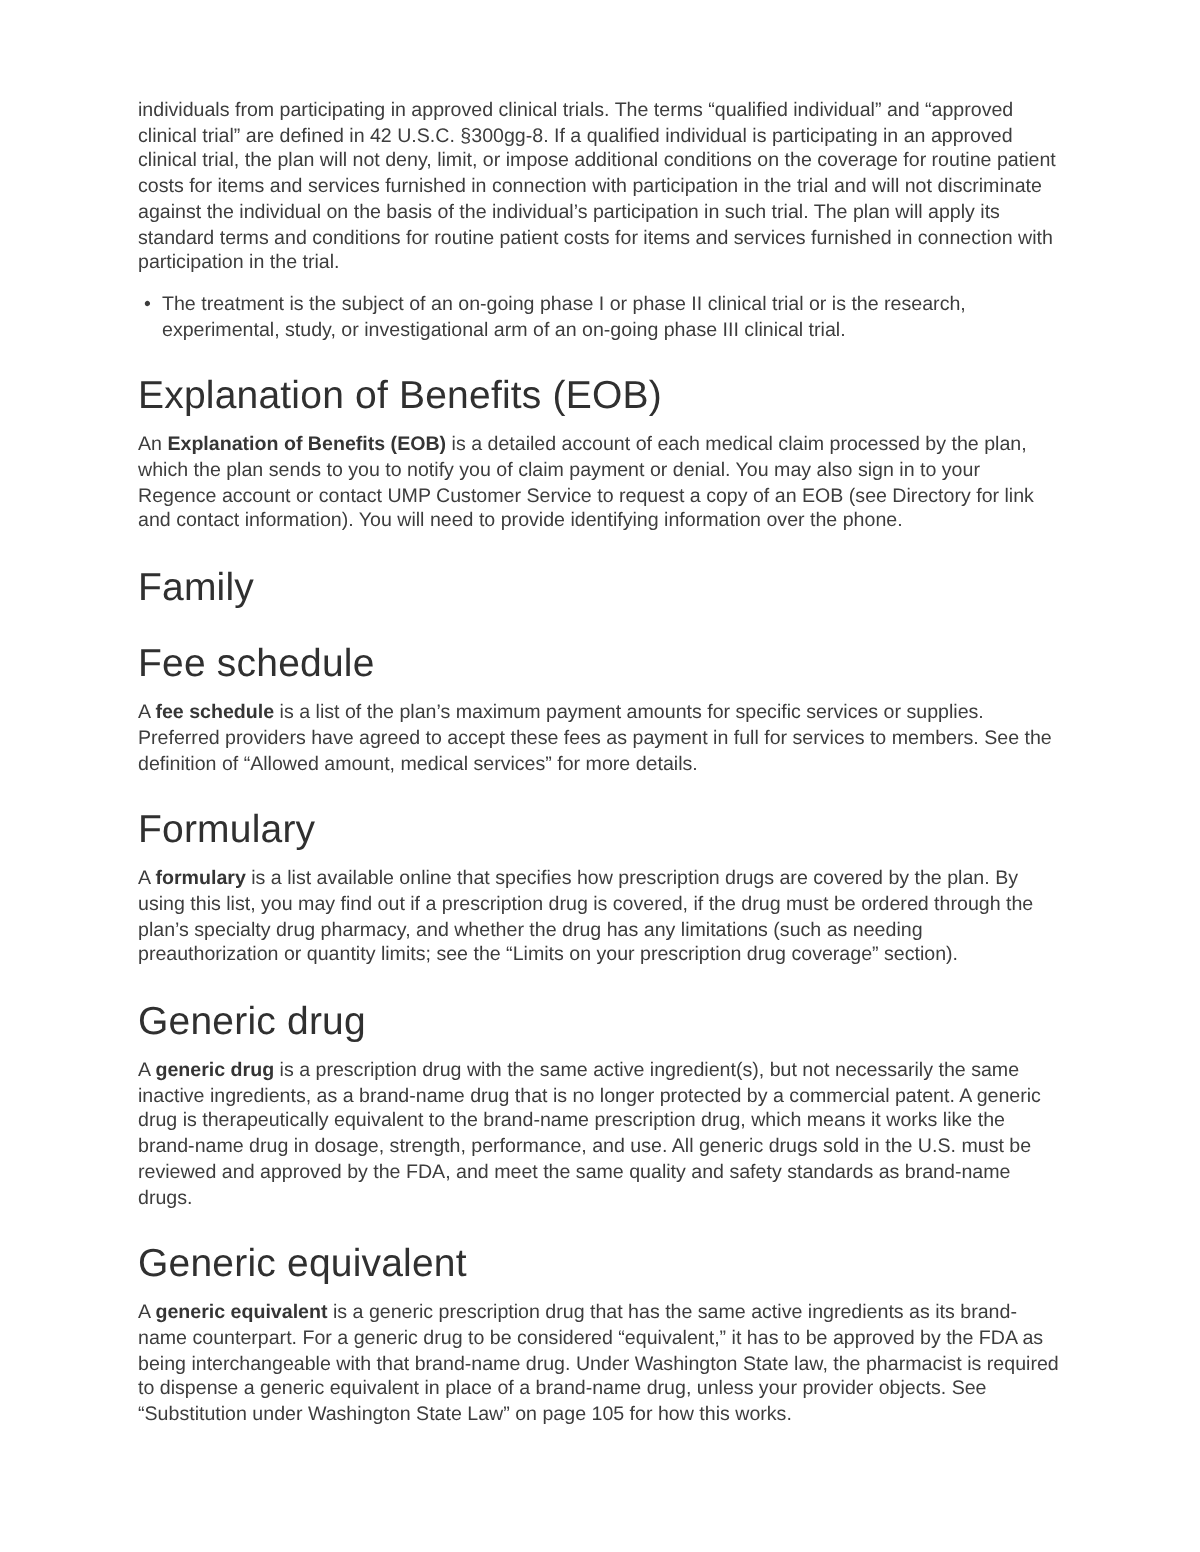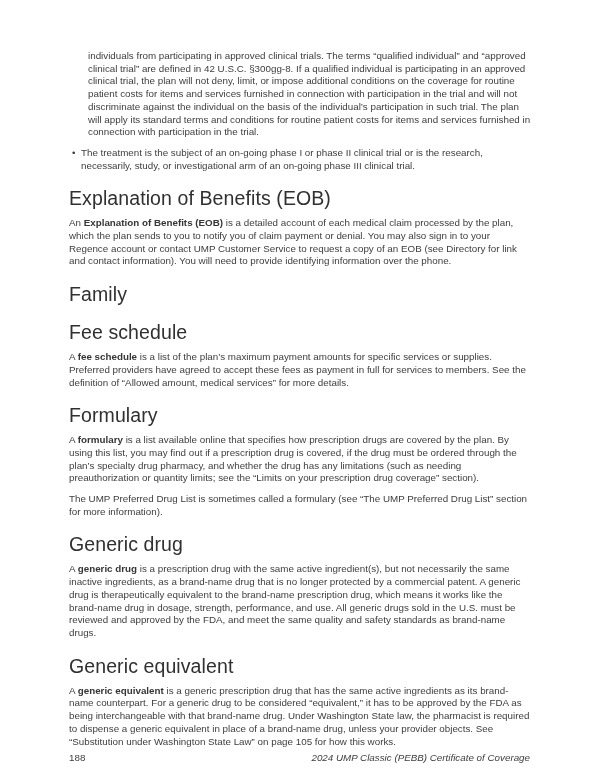--- a/index.html
+++ b/index.html
@@ -14,21 +14,21 @@
     color: #3d3d3d;
   }
   .content {
     padding: 50px 69px 0 69px;
   }
   p.body, .bullet-row {
     font-size: 9.8px;
     line-height: 12.7px;
     margin-bottom: 8px;
   }
-  p.indented { margin-left: 19px; }
+  p.indented { }
   .bullet-row { display: flex; }
   .bullet-marker {
     flex: none;
     width: 9px;
     margin-left: 3px;
     color: #3d3d3d;
   }
   h1.section-heading {
     font-size: 19.5px;
     font-weight: 400;
@@ -54,40 +54,35 @@
 </head>
 <body>
 
 <div class="page">
   <div class="content">
 
     <p class="body indented">individuals from participating in approved clinical trials. The terms “qualified individual” and “approved clinical trial” are defined in 42 U.S.C. §300gg-8.  If a qualified individual is participating in an approved clinical trial, the plan will not deny, limit, or impose additional conditions on the coverage for routine patient costs for items and services furnished in connection with participation in the trial and will not discriminate against the individual on the basis of the individual’s participation in such trial. The plan will apply its standard terms and conditions for routine patient costs for items and services furnished in connection with participation in the trial.</p>
 
     <div class="bullet-row">
       <span class="bullet-marker">•</span>
-      <span class="bullet-text">The treatment is the subject of an on-going phase I or phase II clinical trial or is the research, necessarily, study, or investigational arm of an on-going phase III clinical trial.</span>
+      <span class="bullet-text">The treatment is the subject of an on-going phase I or phase II clinical trial or is the research, experimental, study, or investigational arm of an on-going phase III clinical trial.</span>
     </div>
 
     <h1 class="section-heading">Explanation of Benefits (EOB)</h1>
     <p class="body"><span>An </span><strong>Explanation of Benefits (EOB)</strong><span> is a detailed account of each medical claim processed by the plan, which the plan sends to you to notify you of claim payment or denial. You may also sign in to your Regence account or contact UMP Customer Service to request a copy of an EOB (see Directory for link and contact information). You will need to provide identifying information over the phone.</span></p>
 
     <h1 class="section-heading">Family</h1>
 
     <h1 class="section-heading">Fee schedule</h1>
     <p class="body"><span>A </span><strong>fee schedule</strong><span> is a list of the plan’s maximum payment amounts for specific services or supplies. Preferred providers have agreed to accept these fees as payment in full for services to members. See the definition of “Allowed amount, medical services” for more details.</span></p>
 
     <h1 class="section-heading">Formulary</h1>
     <p class="body"><span>A </span><strong>formulary</strong><span> is a list available online that specifies how prescription drugs are covered by the plan. By using this list, you may find out if a prescription drug is covered, if the drug must be ordered through the plan’s specialty drug pharmacy, and whether the drug has any limitations (such as needing preauthorization or quantity limits; see the “Limits on your prescription drug coverage” section).</span></p>
-    <p class="body"><span>The UMP Preferred Drug List is sometimes called a formulary (see “The UMP Preferred Drug List” section for more information).</span><strong></strong><span></span></p>
 
     <h1 class="section-heading">Generic drug</h1>
     <p class="body"><span>A </span><strong>generic drug</strong><span> is a prescription drug with the same active ingredient(s), but not necessarily the same inactive ingredients, as a brand-name drug that is no longer protected by a commercial patent. A generic drug is therapeutically equivalent to the brand-name prescription drug, which means it works like the brand-name drug in dosage, strength, performance, and use. All generic drugs sold in the U.S. must be reviewed and approved by the FDA, and meet the same quality and safety standards as brand-name drugs.</span></p>
 
     <h1 class="section-heading">Generic equivalent</h1>
     <p class="body"><span>A </span><strong>generic equivalent</strong><span> is a generic prescription drug that has the same active ingredients as its brand-name counterpart. For a generic drug to be considered “equivalent,” it has to be approved by the FDA as being interchangeable with that brand-name drug. Under Washington State law, the pharmacist is required to dispense a generic equivalent in place of a brand-name drug, unless your provider objects. See “Substitution under Washington State Law” on page 105 for how this works.</span></p>
 
   </div>
 
-  <div class="footer">
-    <span>188</span>
-    <span class="doc-title">2024 UMP Classic (PEBB) Certificate of Coverage</span>
-  </div>
 </div>
 
 </body></html>

